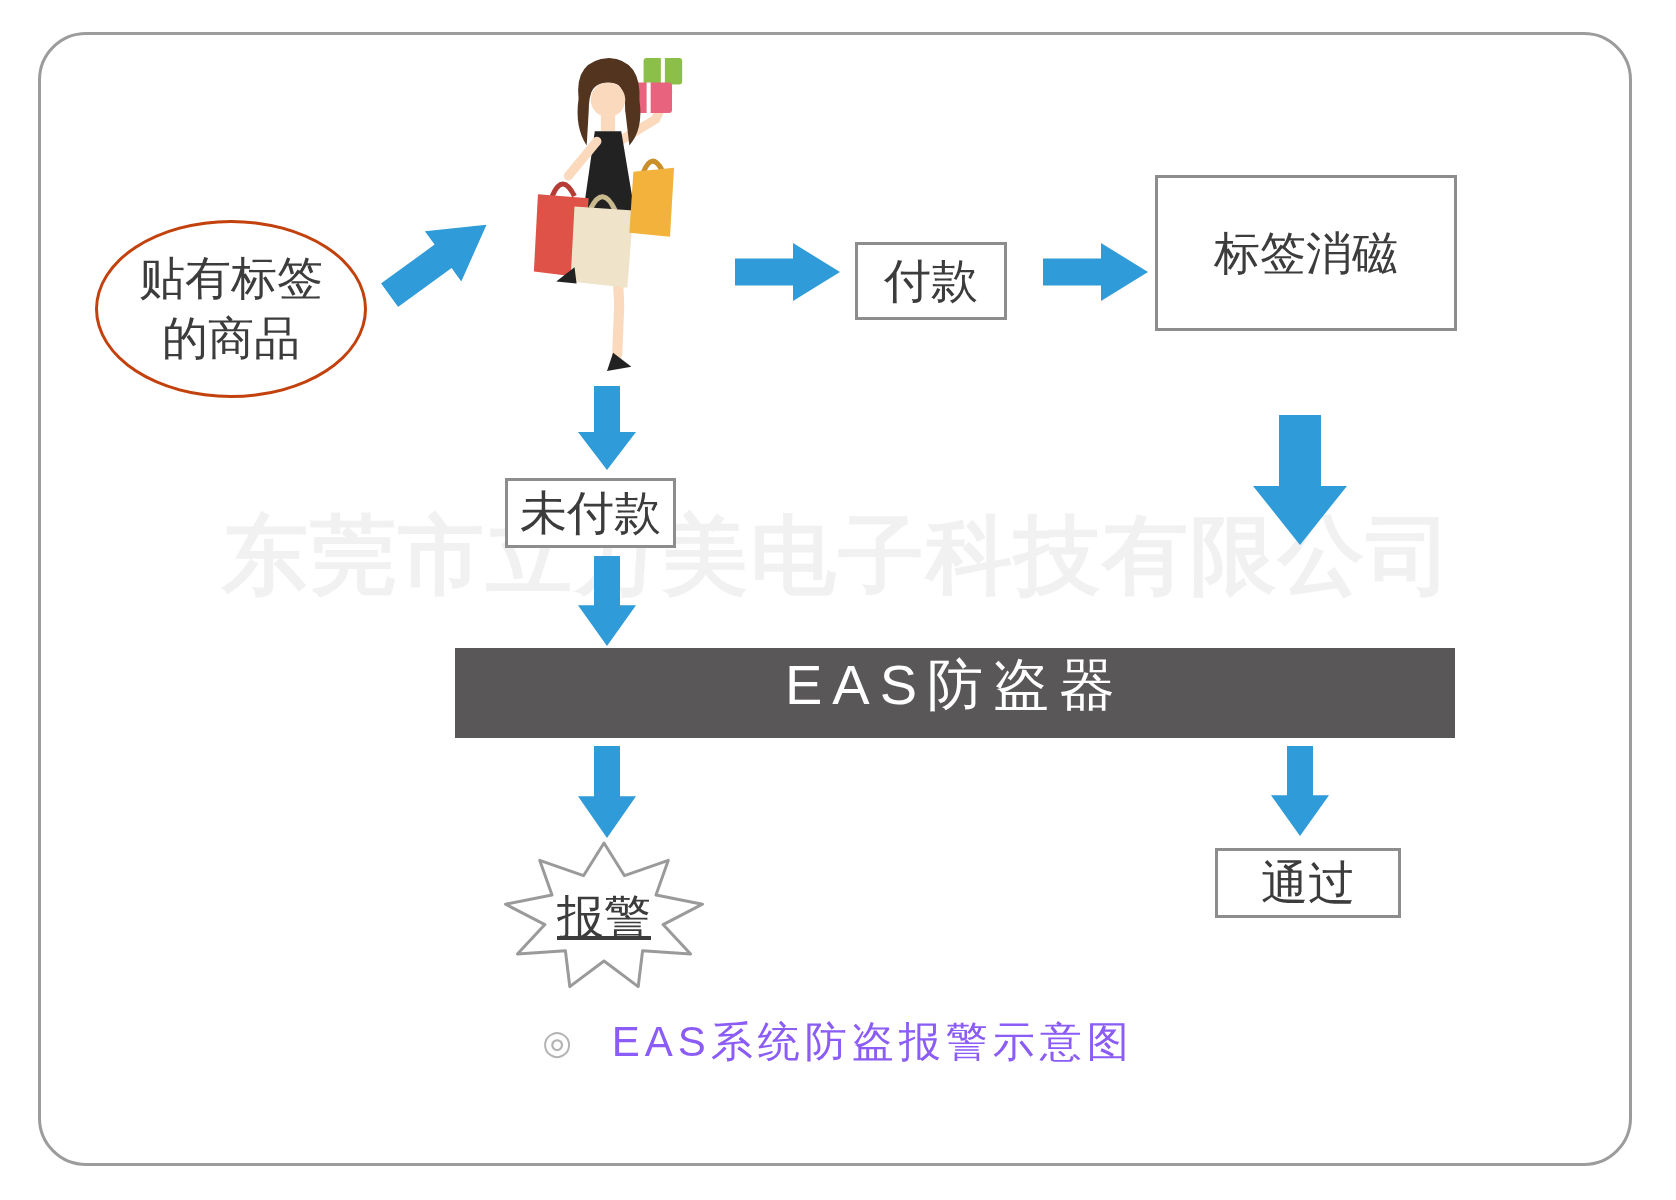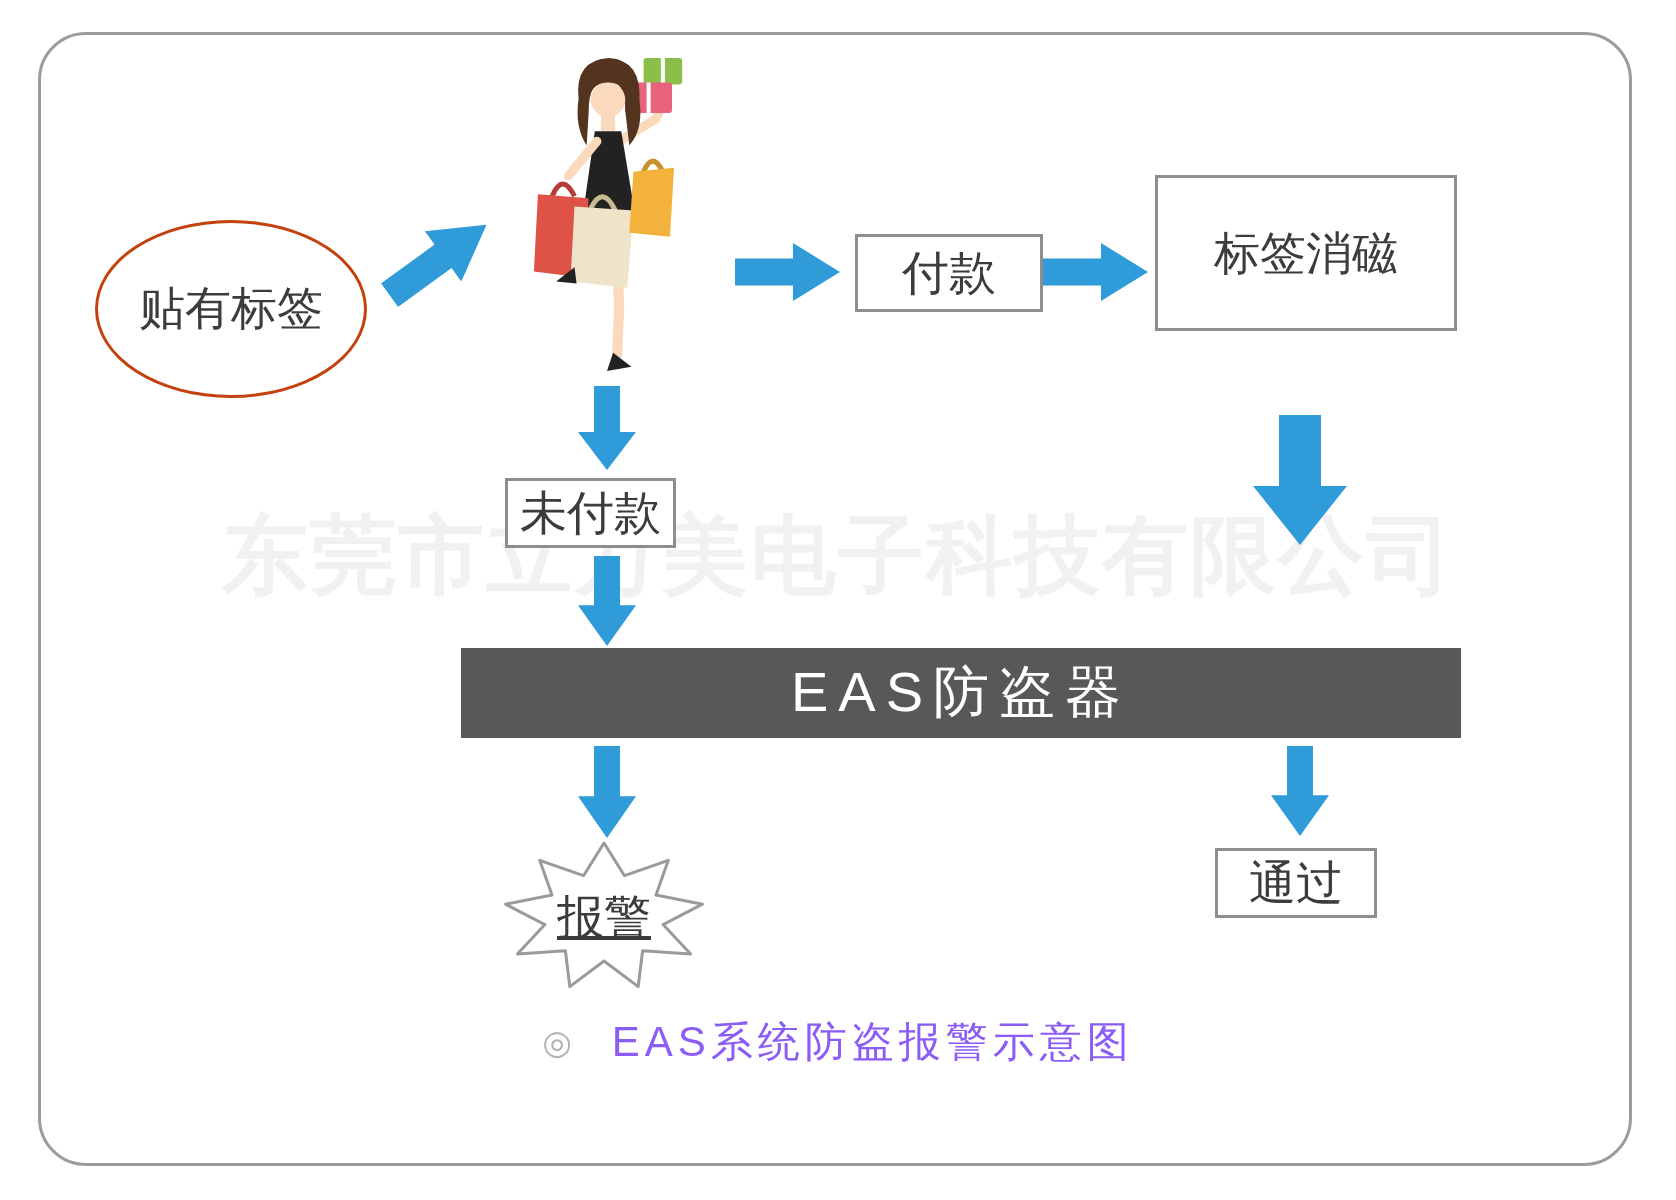--- a/index.html
+++ b/index.html
@@ -53,38 +53,37 @@
   .ellipse {
     left: 95px; top: 220px;
     width: 272px; height: 178px;
     border: 3px solid #c2410c;
     border-radius: 50%;
     font-size: 46px;
     line-height: 1.3;
     font-weight: 500;
   }
   .box { border: 3px solid #8d8d8d; font-size: 47px; font-weight: 500; }
-  .box-payment { left: 855px; top: 234px; width: 188px; height: 78px; }
+  .box-payment { left: 855px; top: 242px; width: 152px; height: 78px; }
   .box-degauss { left: 1155px; top: 175px; width: 302px; height: 156px; font-size: 46px; line-height: 1.35; }
   .box-unpaid  { left: 505px; top: 478px; width: 171px; height: 70px; }
-  .box-pass    { left: 1215px; top: 848px; width: 162px; height: 70px; }
+  .box-pass    { left: 1215px; top: 848px; width: 186px; height: 70px; }
 
   .bar {
     position: absolute;
     left: 455px; top: 648px;
     width: 1000px; height: 90px;
     background: var(--bar-color);
     color: #fff;
     display: flex;
-    align-items: center;
+    align-items: flex-start;
     justify-content: center;
     font-size: 56px;
     font-weight: 500;
     letter-spacing: 10px;
-    margin-left: 6px;
   }
 
   .arrow { position: absolute; }
   .arrow svg { display: block; width: 100%; height: 100%; }
   .arrow polygon { fill: var(--arrow-color); }
 
   .arrow-diagonal { left: 378px; top: 229px; width: 120px; height: 62px; transform: rotate(-36deg); }
   .arrow-r1 { left: 735px;  top: 243px; width: 105px; height: 58px; }
   .arrow-r2 { left: 1043px; top: 243px; width: 105px; height: 58px; }
   .arrow-dA { left: 578px;  top: 386px; width: 58px;  height: 84px; }
@@ -132,20 +131,21 @@
 <body>
 
 <div class="page">
 
   <div class="frame"></div>
 
   <div class="watermark">东莞市立万美电子科技有限公司</div>
 
   <div class="node ellipse">
     <span>贴有标签</span>
+    <span>的商品</span>
   </div>
 
   <div class="arrow arrow-diagonal">
     <svg viewBox="0 0 105 60" preserveAspectRatio="none">
         <polygon points="0,16 58,16 58,0 105,30 58,60 58,44 0,44"></polygon>
       </svg>
   </div>
 
   <div class="illustration">
     <svg viewBox="0 0 180 320">

